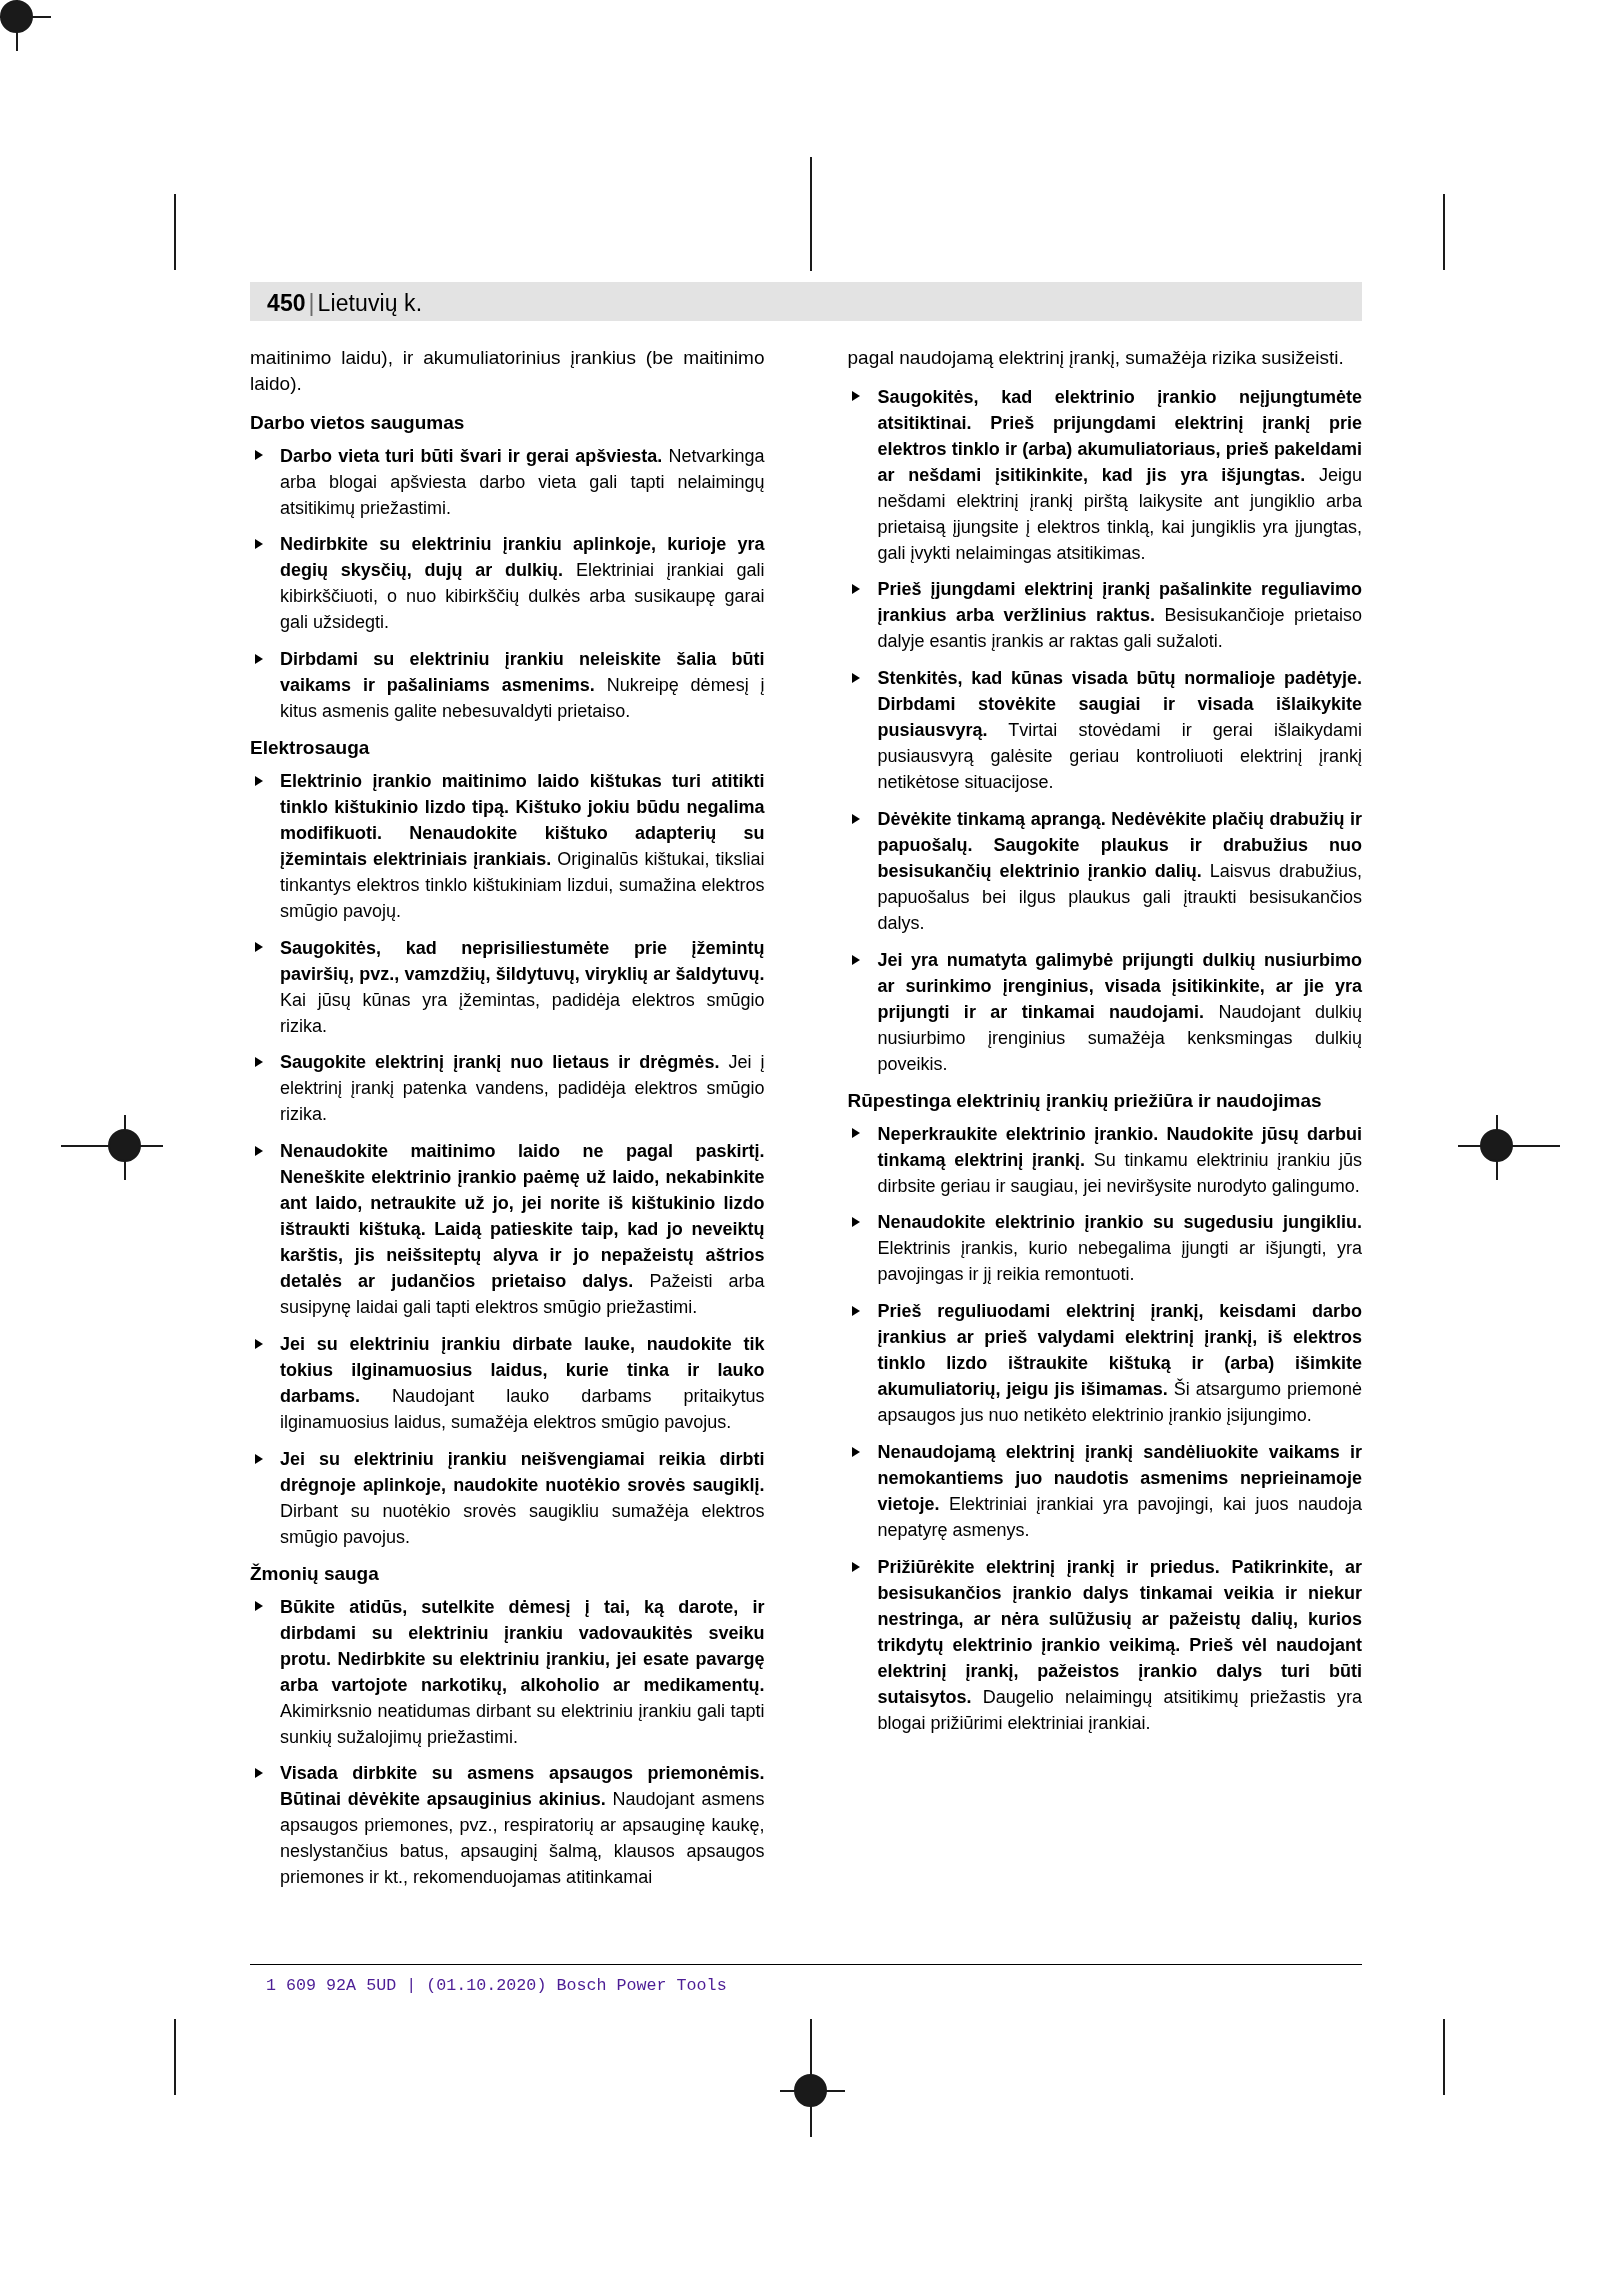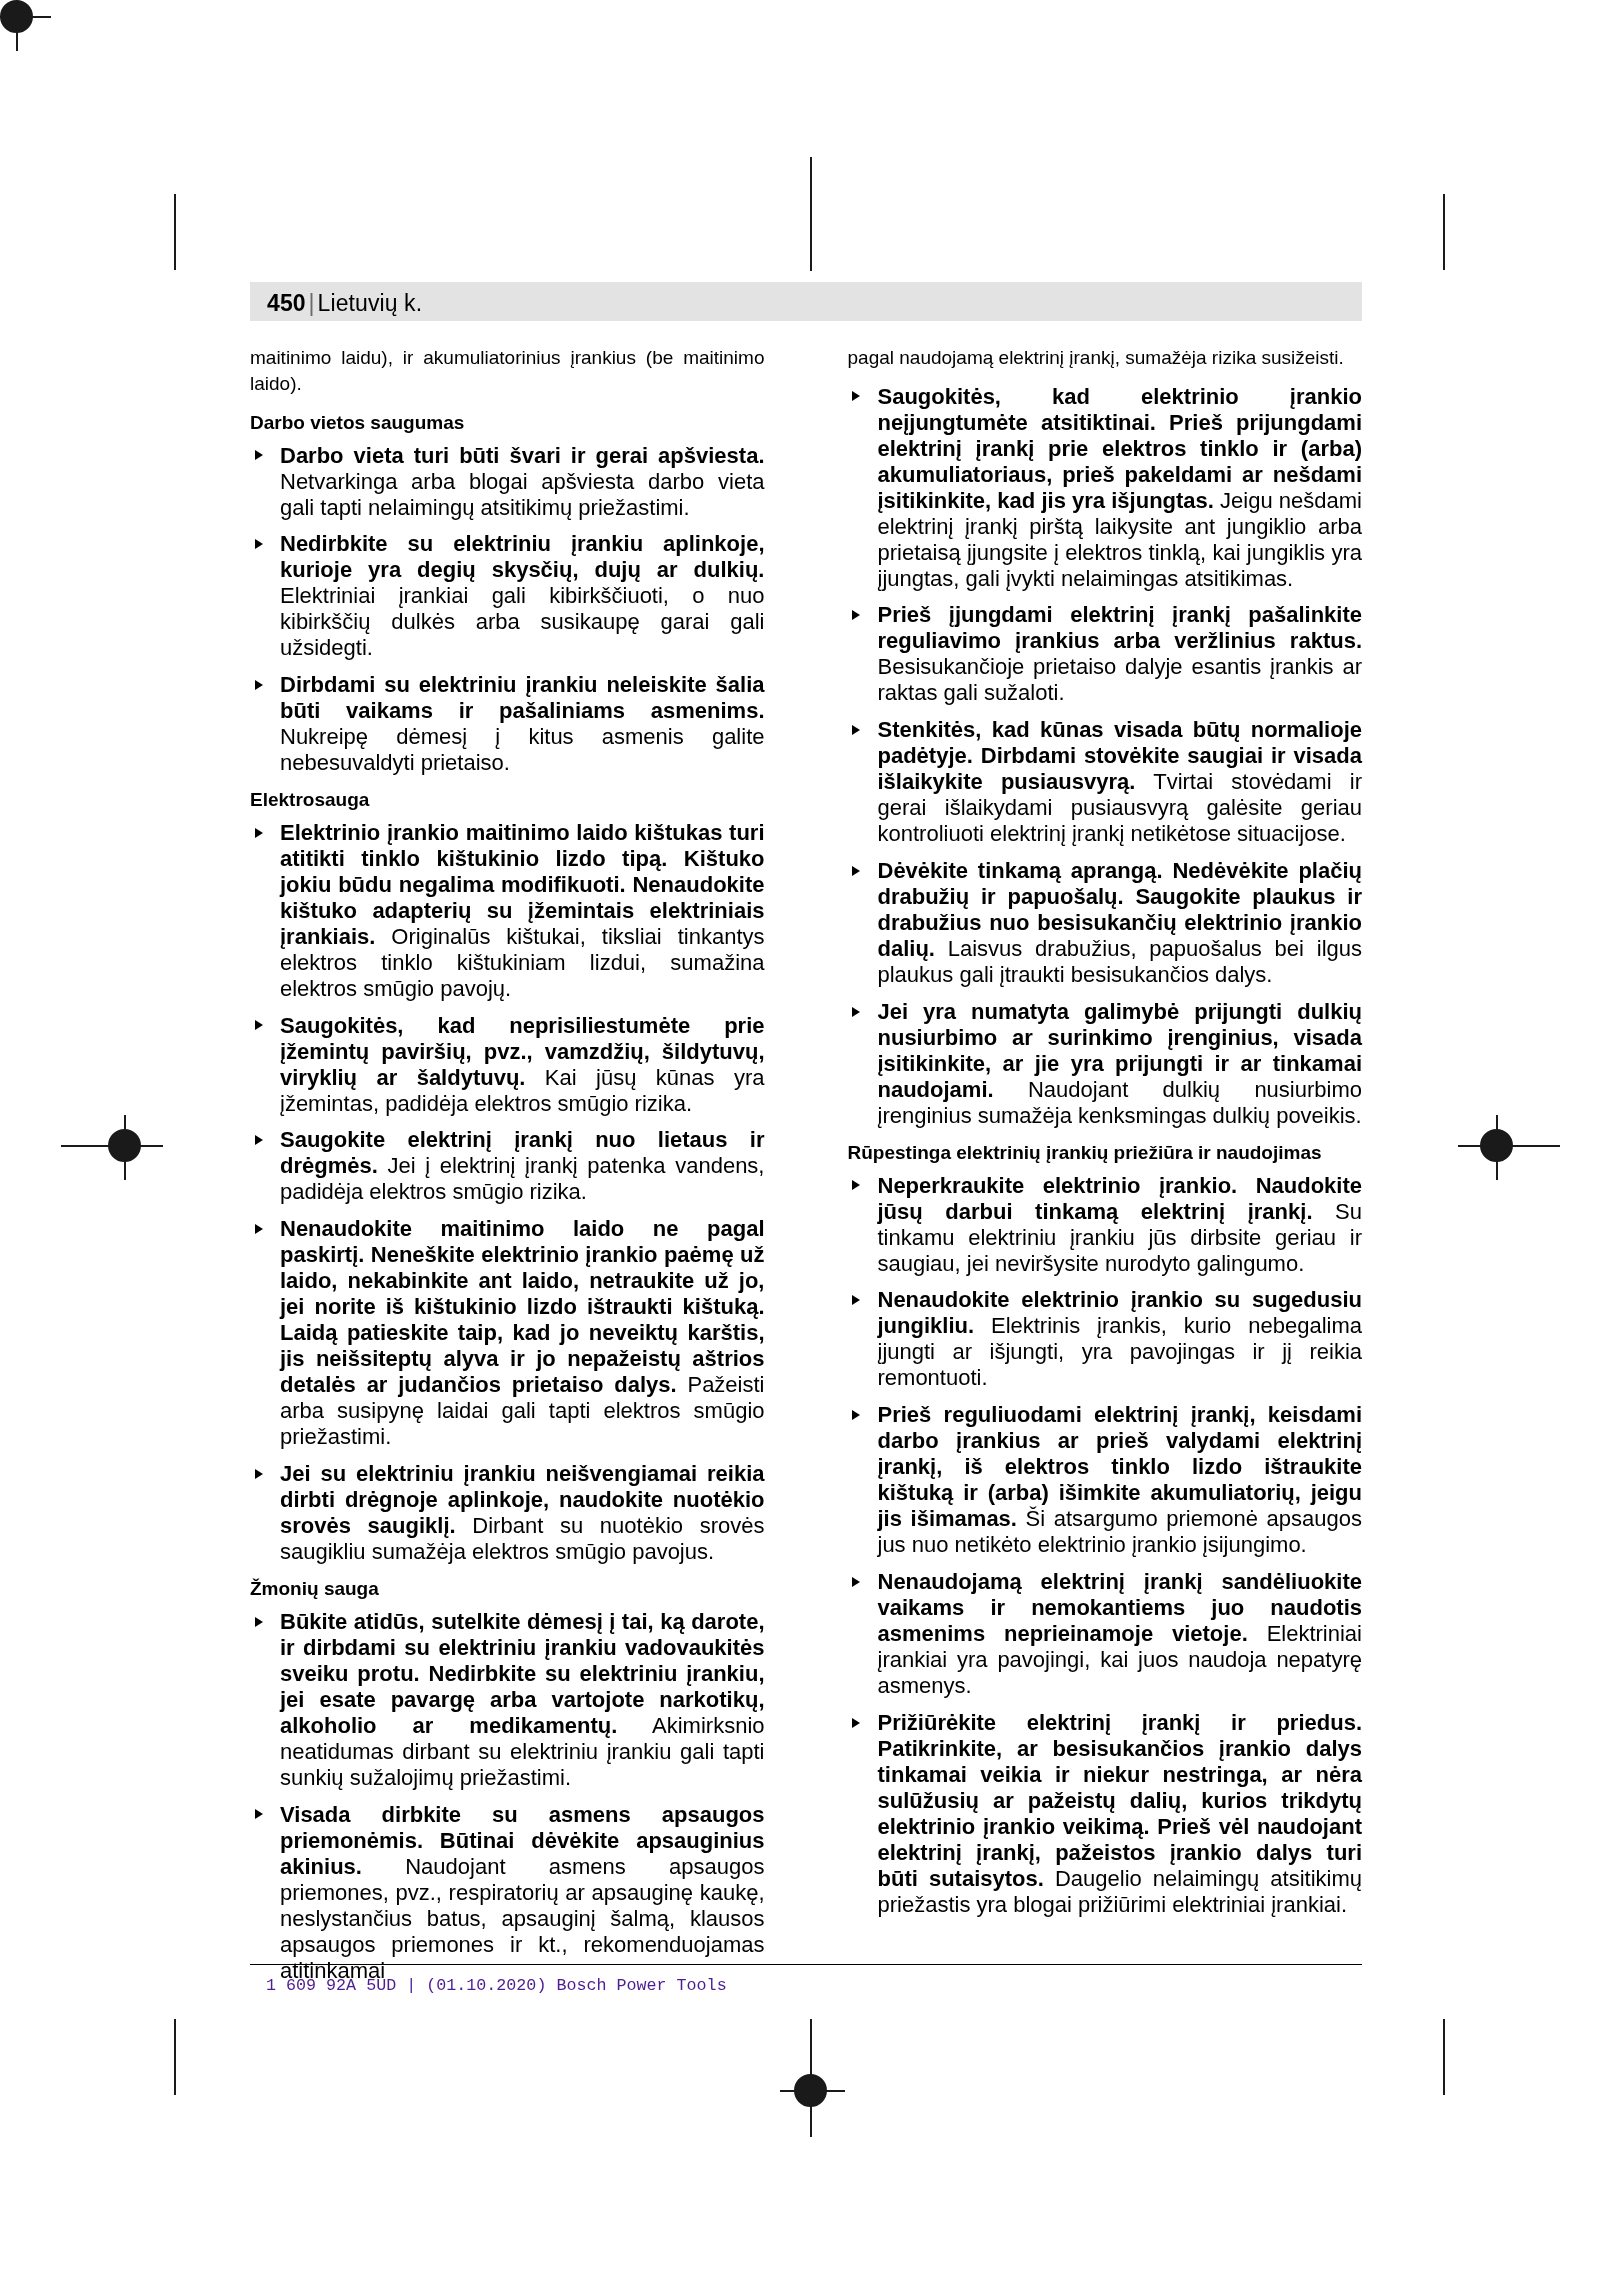--- a/index.html
+++ b/index.html
@@ -108,21 +108,21 @@
   .section-title {
     font-weight: bold;
     font-size: 19px;
     line-height: 26px;
     margin: 9.8px 0 6.9px 0;
   }
   .bullet {
     position: relative;
     padding-left: 30px;
     margin-bottom: 10.8px;
-    font-size: 22px;
+    font-size: 18px;
     line-height: 26px;
     text-align: justify;
   }
   .bullet .tri {
     position: absolute;
     left: 4.9px;
     top: 7.8px;
     width: 0;
     height: 0;
     border-top: 5.9px solid transparent;
@@ -204,20 +204,24 @@
       <div class="bullet">
         <span class="tri"></span>
         <span class="b">Saugokite elektrinį įrankį nuo lietaus ir drėgmės.</span><span> Jei į elektrinį įrankį patenka vandens, padidėja elektros smūgio rizika.</span>
       </div>
       <div class="bullet">
         <span class="tri"></span>
         <span class="b">Nenaudokite maitinimo laido ne pagal paskirtį.  Neneškite elektrinio įrankio paėmę už laido, nekabinkite ant laido, netraukite už jo, jei norite iš kištukinio lizdo ištraukti kištuką.  Laidą patieskite taip, kad jo neveiktų karštis, jis neišsiteptų alyva ir jo nepažeistų aštrios detalės ar judančios prietaiso dalys.</span><span> Pažeisti arba susipynę laidai gali tapti elektros smūgio priežastimi.</span>
       </div>
       <div class="bullet">
         <span class="tri"></span>
+        <span class="b">Jei su elektriniu įrankiu dirbate lauke, naudokite tik tokius ilginamuosius laidus, kurie tinka ir lauko darbams.</span><span> Naudojant lauko darbams pritaikytus ilginamuosius laidus, sumažėja elektros smūgio pavojus.</span>
+      </div>
+      <div class="bullet">
+        <span class="tri"></span>
         <span class="b">Jei su elektriniu įrankiu neišvengiamai reikia dirbti drėgnoje aplinkoje, naudokite nuotėkio srovės saugiklį.</span><span> Dirbant su nuotėkio srovės saugikliu sumažėja elektros smūgio pavojus.</span>
       </div>
 
       <div class="section-title">Žmonių sauga</div>
 
       <div class="bullet">
         <span class="tri"></span>
         <span class="b">Būkite atidūs, sutelkite dėmesį į tai, ką darote, ir dirbdami su elektriniu įrankiu vadovaukitės sveiku protu.  Nedirbkite su elektriniu įrankiu, jei esate pavargę arba vartojote narkotikų, alkoholio ar medikamentų.</span><span> Akimirksnio neatidumas dirbant su elektriniu įrankiu gali tapti sunkių sužalojimų priežastimi.</span>
       </div>
       <div class="bullet">

